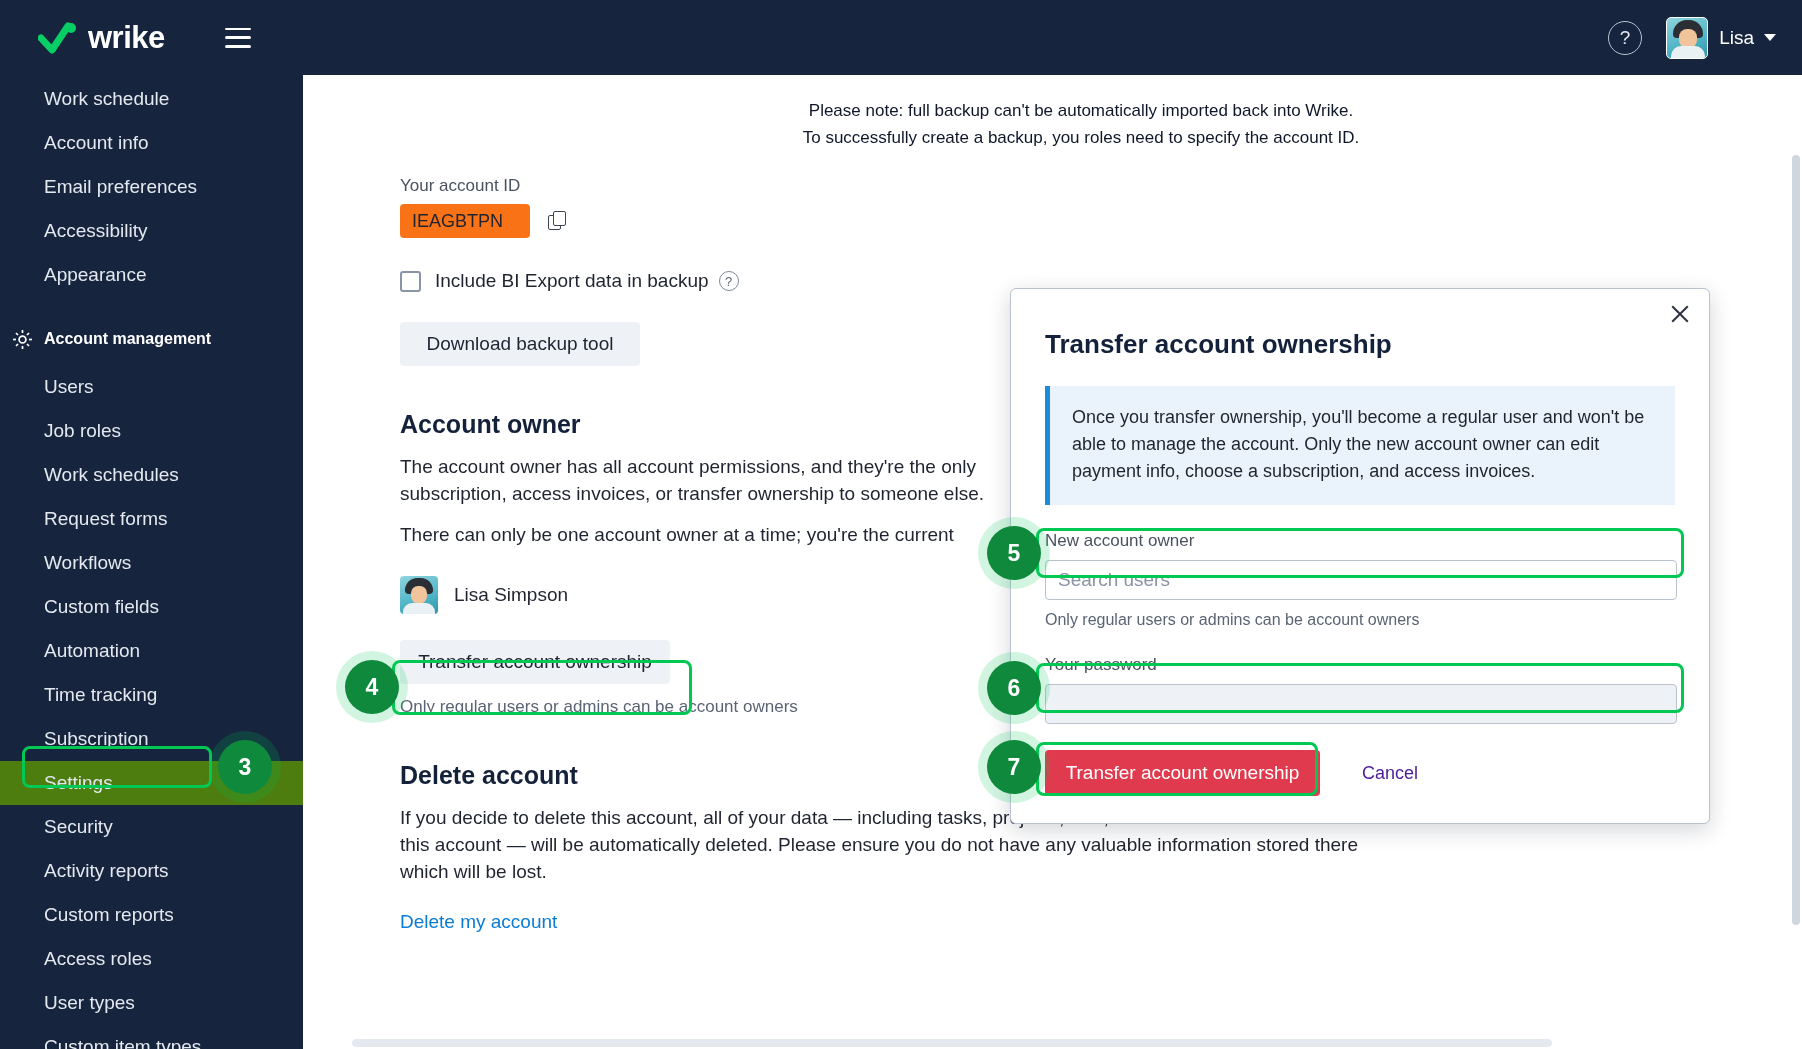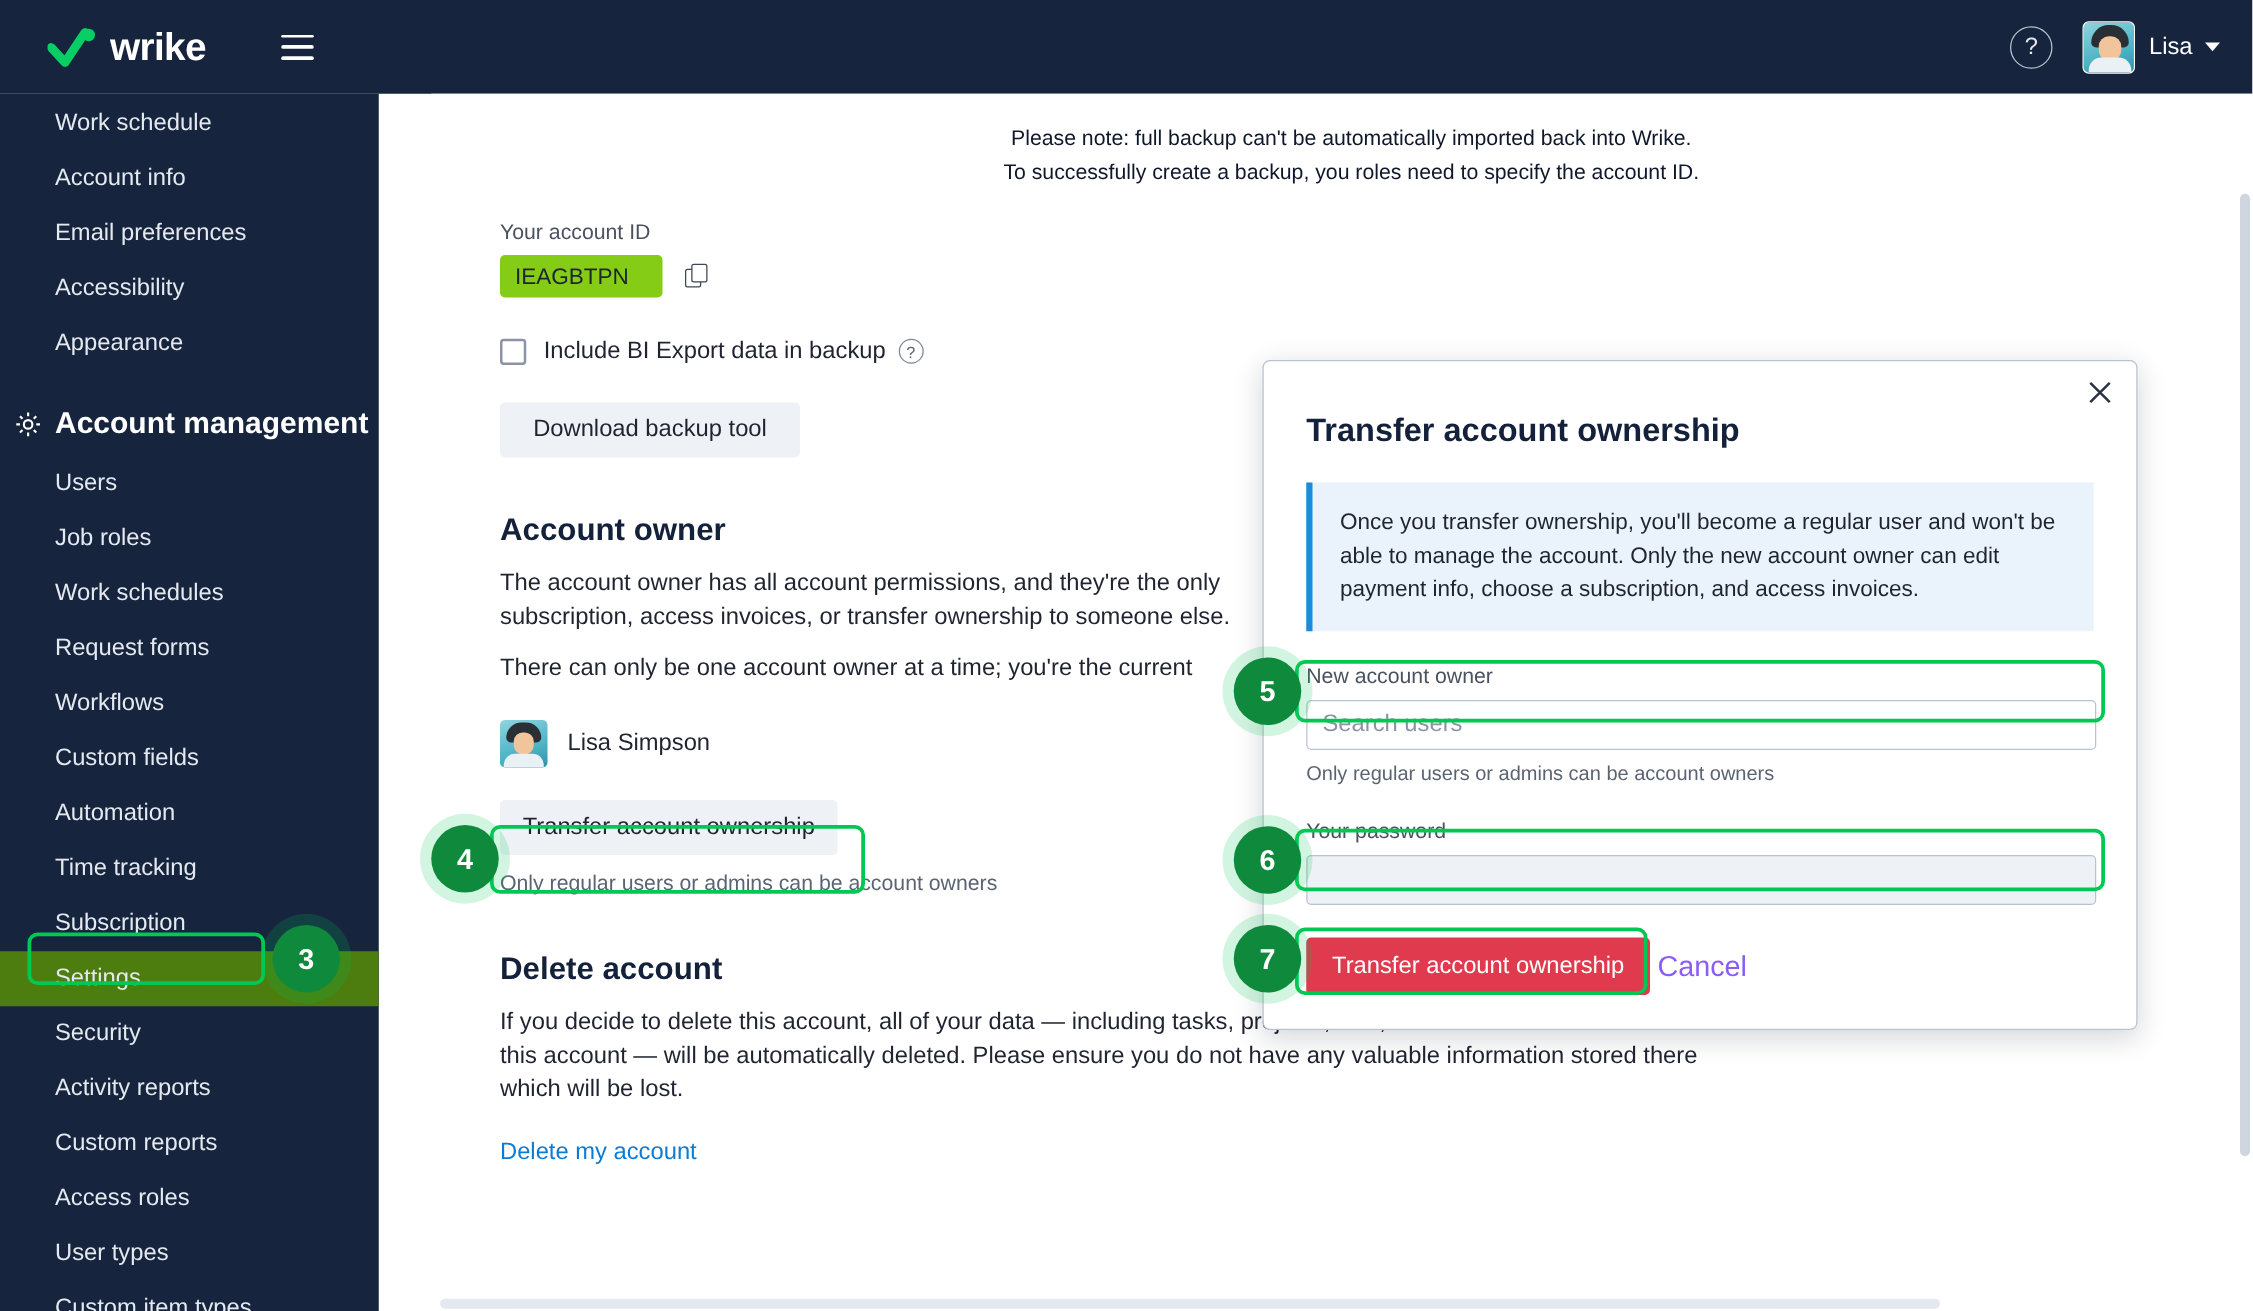--- a/index.html
+++ b/index.html
@@ -73,21 +73,21 @@
   .side-item {
     height: 44px; display: flex; align-items: center;
     color: #e4e9f0; font-size: 19px; padding-left: 44px;
     cursor: pointer; position: relative;
   }
   .side-item.selected {
     background: #4d7c0f;
   }
   .side-group {
     height: 52px; display: flex; align-items: center;
-    color: #ffffff; font-size: 24px; font-weight: bold;
+    color: #ffffff; font-size: 16px; font-weight: bold;
     padding-left: 12px; margin-top: 16px;
   }
   .gear {
     width: 21px; height: 21px; margin-right: 11px; position: relative;
     flex: 0 0 auto;
   }
   .gear svg { display: block; }
 
   
   .hl-settings {
@@ -98,21 +98,21 @@
   
   .content {
     position: absolute; top: 75px; left: 345px; width: 1457px; height: 974px;
     background: #ffffff; overflow: hidden;
   }
   .content-inner { padding: 22px 40px 0 55px; }
   .note-line { font-size: 17px; color: #0f172a; line-height: 27px; text-align: center; }
   .field-label { font-size: 17px; color: #4a5260; margin-top: 25px; }
   .acct-row { display: flex; align-items: center; margin-top: 8px; }
   .acct-box {
-    width: 130px; height: 34px; background: #84cc16; border-radius: 4px;
+    width: 130px; height: 34px; background: #f97316; border-radius: 4px;
     display: flex; align-items: center; padding-left: 12px;
     font-size: 18px; color: #1f2430;
   }
   .copy-icon {
     margin-left: 18px; width: 20px; height: 20px; position: relative; cursor: pointer;
   }
   .copy-icon .a {
     position: absolute; left: 0; top: 4px; width: 13px; height: 15px;
     border: 1.8px solid #3c4552; border-radius: 2px;
   }
@@ -198,22 +198,22 @@
   .minput::placeholder { color: #8a94a6; }
   .minput.pw { background: #eef1f6; }
   .mhint { font-size: 16px; color: #5b6473; margin: 11px 0 0 34px; }
   .modal-actions { display: flex; align-items: center; margin: 26px 0 0 34px; }
   .btn-danger {
     height: 46px; width: 275px; background: #e03a4e; border: none; border-radius: 4px;
     color: #ffffff; font-size: 19px; cursor: pointer;
     font-family: "Liberation Sans", sans-serif;
   }
   .btn-cancel {
-    background: none; border: none; font-size: 23px; color: #8b5cf6;
-    cursor: pointer; font-family: "Liberation Sans", sans-serif;
+    background: none; border: none; font-size: 18px; color: #4c1d95;
+    margin-left: 36px; cursor: pointer; font-family: "Liberation Sans", sans-serif;
   }
 
   
   .ring { position: absolute; border: 3px solid #00c853; border-radius: 8px; pointer-events: none; }
   .ring-5 { left: 1036px; top: 528px; width: 648px; height: 50px; }
   .ring-6 { left: 1036px; top: 663px; width: 648px; height: 50px; }
   .ring-7 { left: 1036px; top: 742px; width: 282px; height: 54px; }
 
   
   .badge {

